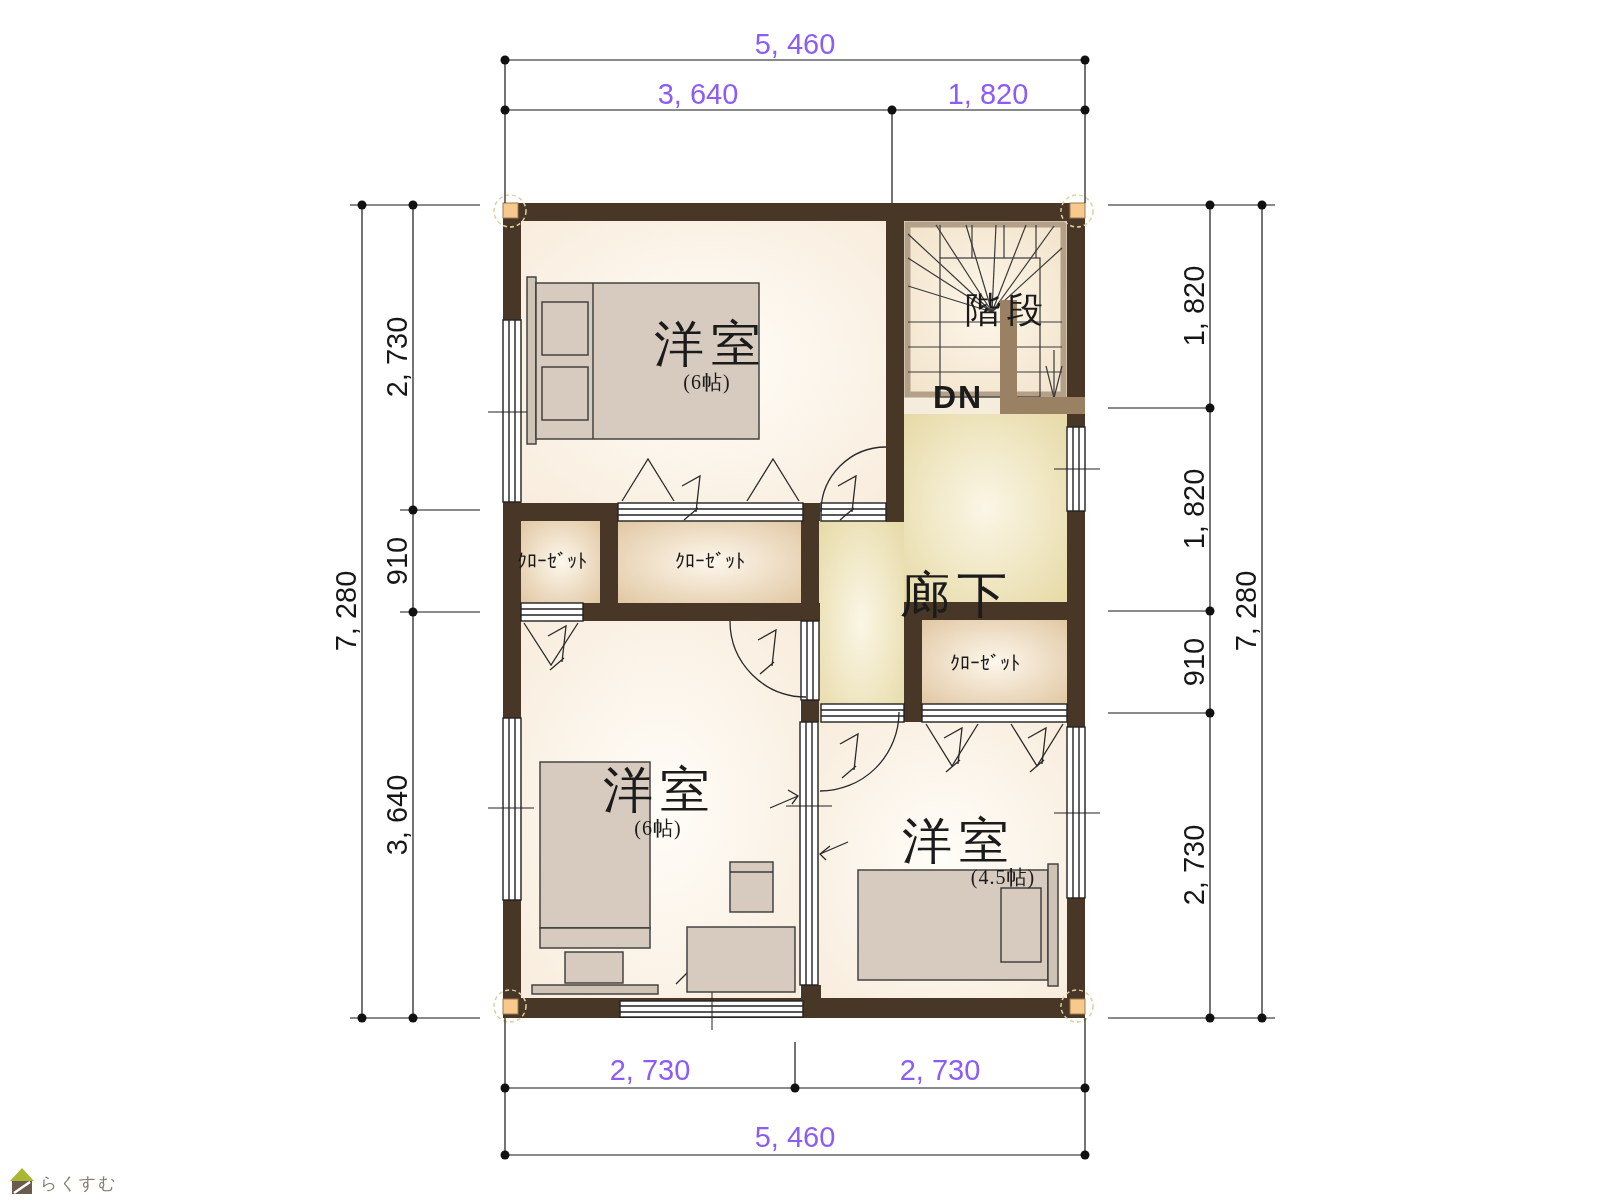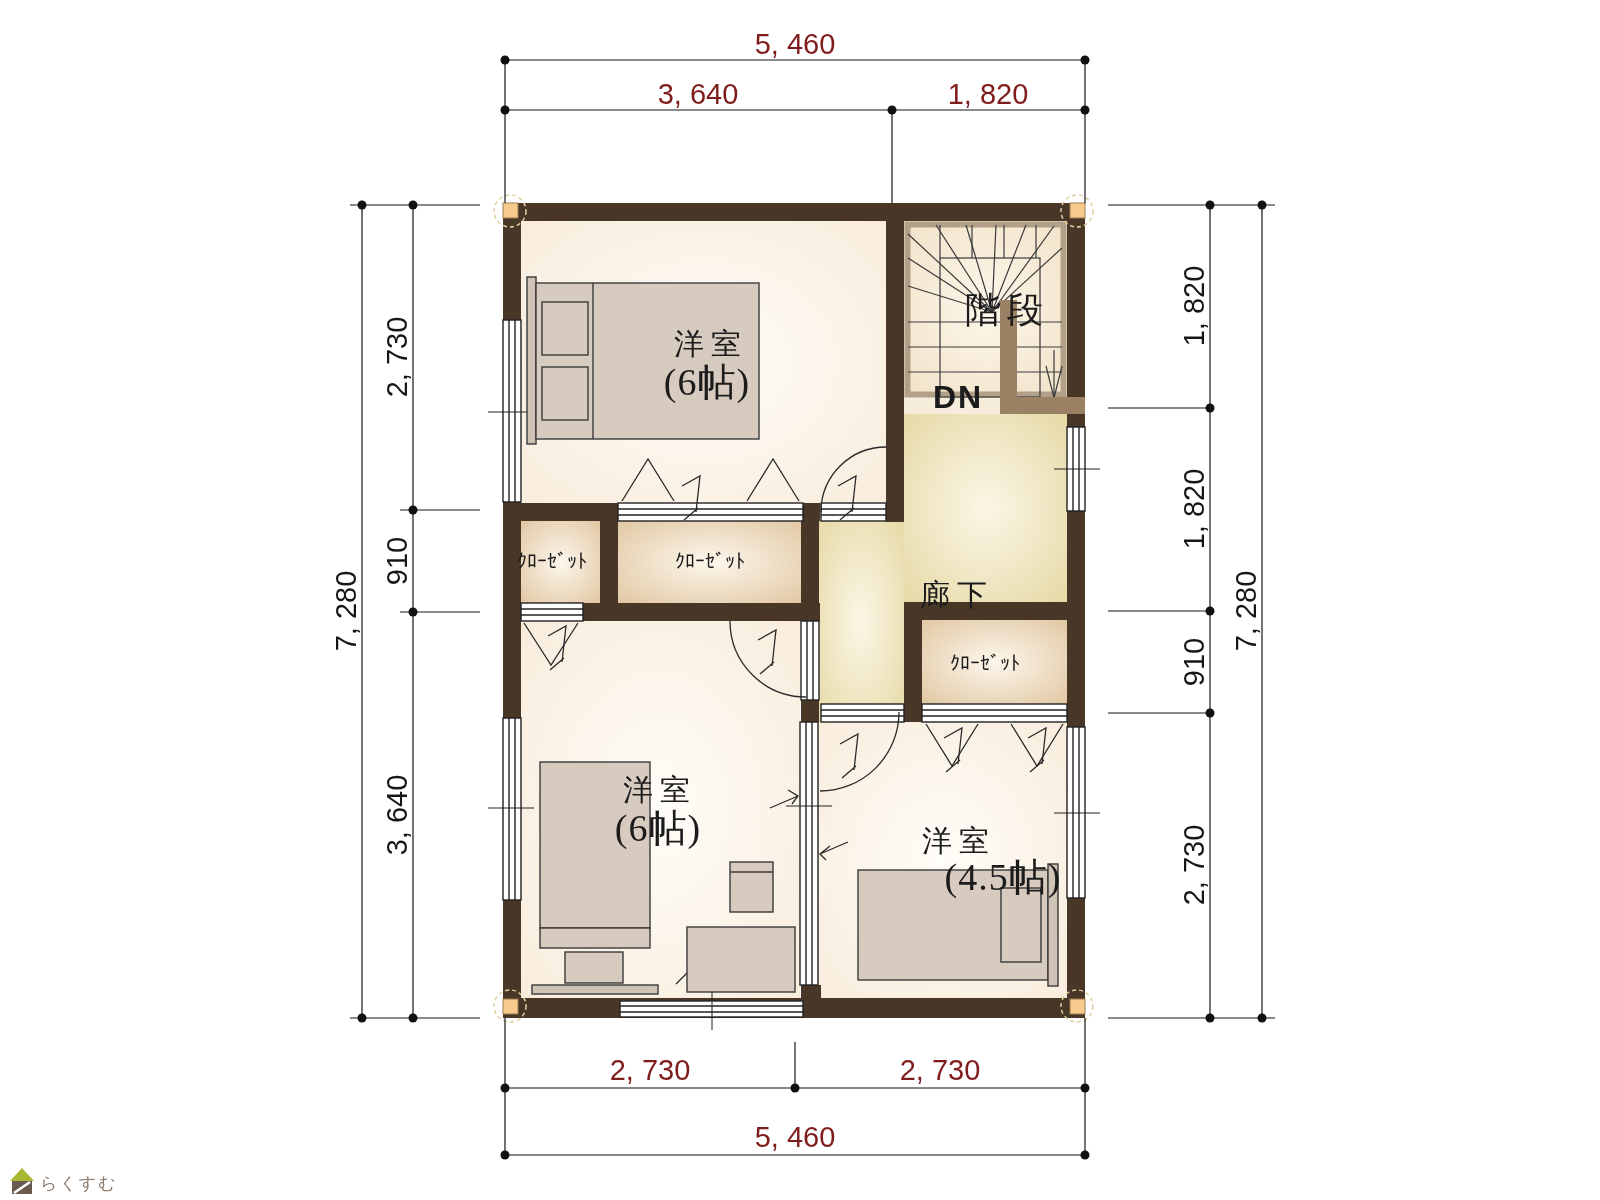--- a/index.html
+++ b/index.html
@@ -1,25 +1,25 @@
 <!DOCTYPE html>
 <html><head>
 <meta charset="utf-8">
 <style>
   html,body{margin:0;padding:0;background:#ffffff;}
   .canvas{position:relative;width:1600px;height:1200px;background:#ffffff;overflow:hidden;
           font-family:"Liberation Sans","DejaVu Sans",sans-serif;}
   svg.plan{position:absolute;left:0;top:0;}
   .lbl{position:absolute;transform:translate(-50%,-50%);white-space:nowrap;color:#1b1b1b;}
-  .room-name{font-family:"Liberation Serif","DejaVu Serif",serif;font-size:30px;letter-spacing:7px;}
-  .room-size{font-family:"Liberation Serif","DejaVu Serif",serif;font-size:38px;letter-spacing:1px;}
+  .room-name{font-family:"Liberation Serif","DejaVu Serif",serif;font-size:50px;letter-spacing:7px;}
+  .room-size{font-family:"Liberation Serif","DejaVu Serif",serif;font-size:20px;letter-spacing:1px;}
   .closet-name{font-family:"DejaVu Sans",sans-serif;font-size:20px;letter-spacing:0px;}
   .stair-name{font-family:"Liberation Serif","DejaVu Serif",serif;font-size:36px;letter-spacing:6px;}
   .dn-name{font-family:"Liberation Sans",sans-serif;font-size:32px;font-weight:bold;letter-spacing:2px;}
-  .dimh{font-size:29px;color:#7f1d1d;}
+  .dimh{font-size:29px;color:#8b5cf6;}
   .dimv{font-size:29px;color:#161616;transform:translate(-50%,-50%) rotate(-90deg);}
   .logo-text{position:absolute;left:40px;top:1183px;transform:translate(0,-50%);
              font-size:17px;letter-spacing:2px;color:#8a796d;}
 </style>
 </head>
 <body>
 
 <div class="canvas">
 
 <svg class="plan" width="1600" height="1200" viewBox="0 0 1600 1200">

